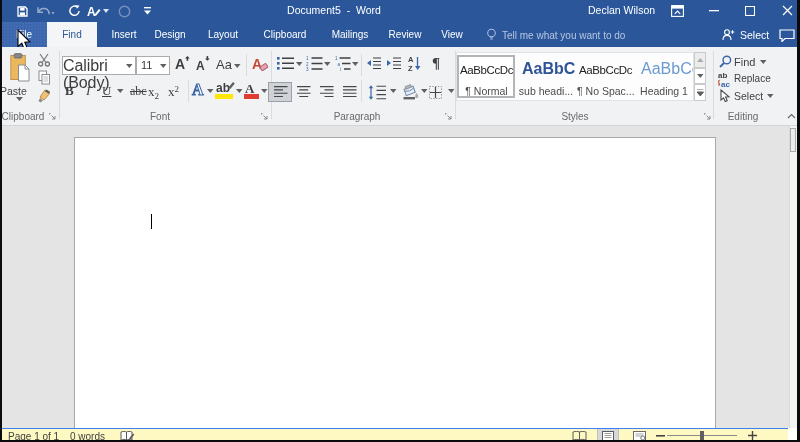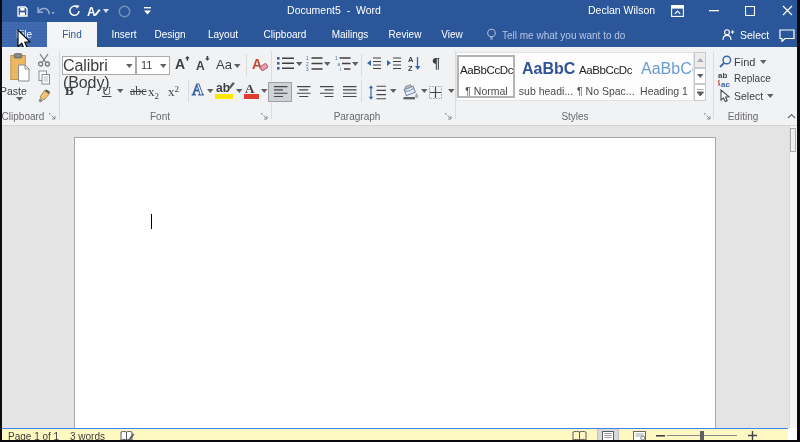--- a/index.html
+++ b/index.html
@@ -405,21 +405,21 @@
       </svg>
 </div>
 <div id="docarea">
  <div class="abs" style="left:789px;top:0;width:8px;height:302px;background:#f3f3f3;border-left:1px solid #dadada"></div>
  <div class="abs" style="left:790px;top:2px;width:6px;height:24px;background:#ededed;border:1px solid #ababab"></div>
 </div>
 <div id="page"></div>
 <div id="caret"></div>
 <div id="statusbar">
  <div class="abs" style="left:8px;top:2px">Page 1 of 1</div>
- <div class="abs" style="left:70px;top:2px">3 words</div>
+ <div class="abs" style="left:70px;top:2px">0 words</div>
  <svg class="abs" style="left:120px;top:2px" width="15" height="10" viewBox="0 0 15 10">
         <path d="M1 1 c2-.8 4-.8 5.5 0 v8 c-1.5-.8-3.5-.8-5.5 0 z M6.5 1 c1.5-.8 3.5-.8 5.5 0 v8 c-2-.8-4-.8-5.5 0" fill="#fdfdfd" stroke="#5a5b5c" stroke-width="1"></path>
         <path d="M9 7.5 l4-5 1.4 1.1-4 5z" fill="#5a5b5c"></path>
       </svg>
 
  <svg class="abs" style="left:572px;top:2px" width="15" height="10" viewBox="0 0 15 10">
         <path d="M1 1 c2-.8 4.5-.8 6.5 0 c2-.8 4.5-.8 6.5 0 v8 c-2-.8-4.5-.8-6.5 0 c-2-.8-4.5-.8-6.5 0 z M7.5 1 v8" fill="none" stroke="#5a5b5c" stroke-width="1"></path>
       </svg>
  <div class="abs" style="left:597px;top:0;width:22px;height:14px;background:#d8d8d8;border-left:1px solid #c0c0c0;border-right:1px solid #c0c0c0"></div>
  <svg class="abs" style="left:602px;top:2px" width="12" height="10" viewBox="0 0 12 10">

